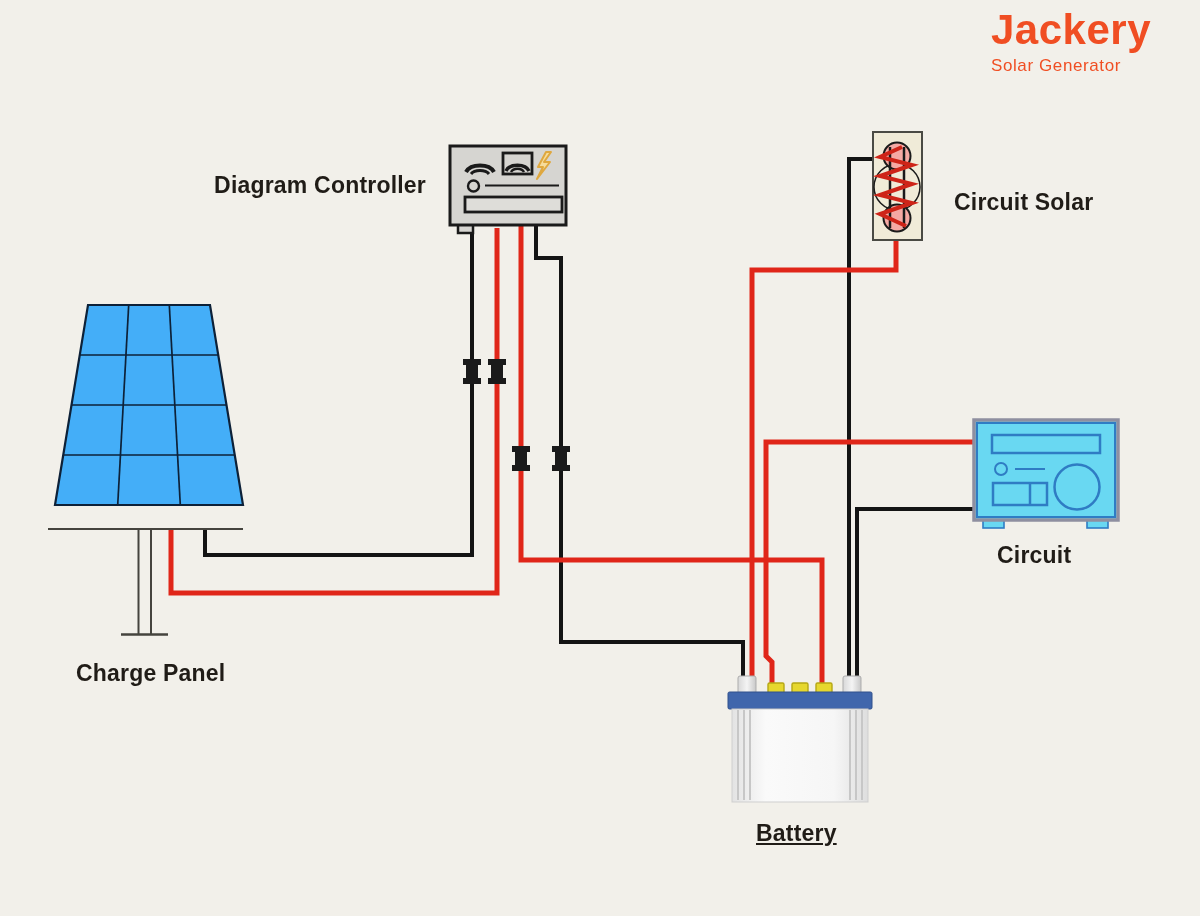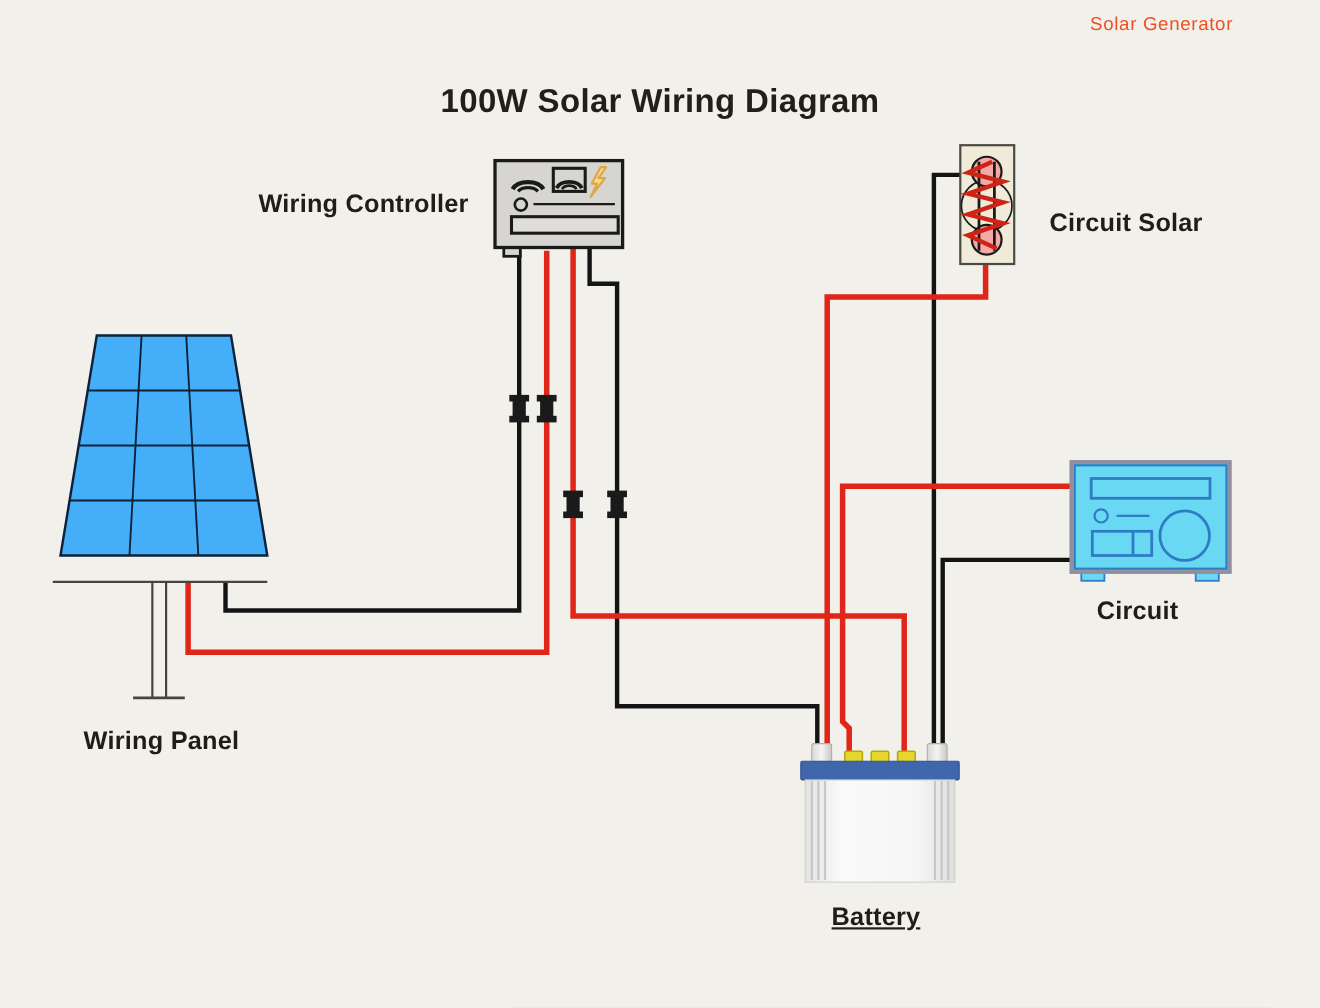--- a/index.html
+++ b/index.html
@@ -205,25 +205,25 @@
         <line x1="738" y1="710" x2="738" y2="800"></line>
         <line x1="744" y1="710" x2="744" y2="800"></line>
         <line x1="750" y1="710" x2="750" y2="800"></line>
         <line x1="850" y1="710" x2="850" y2="800"></line>
         <line x1="856" y1="710" x2="856" y2="800"></line>
         <line x1="862" y1="710" x2="862" y2="800"></line>
       </g>
     </g>
   </svg>
 
-  <div class="page-title">100W Solar Wiring Diagram</div>
 
   <div class="brand">
+    <div class="brand-name">Jackery</div>
     <div class="brand-tagline">Solar Generator</div>
   </div>
 
-  <div class="label lbl-charge">Wiring Controller</div>
+  <div class="label lbl-charge">Diagram Controller</div>
   <div class="label lbl-fuse">Circuit Solar</div>
-  <div class="label lbl-solar">Wiring Panel</div>
+  <div class="label lbl-solar">Charge Panel</div>
   <div class="label lbl-inverter">Circuit</div>
   <div class="label lbl-battery">Battery</div>
 
 </div>
 
 </body></html>

